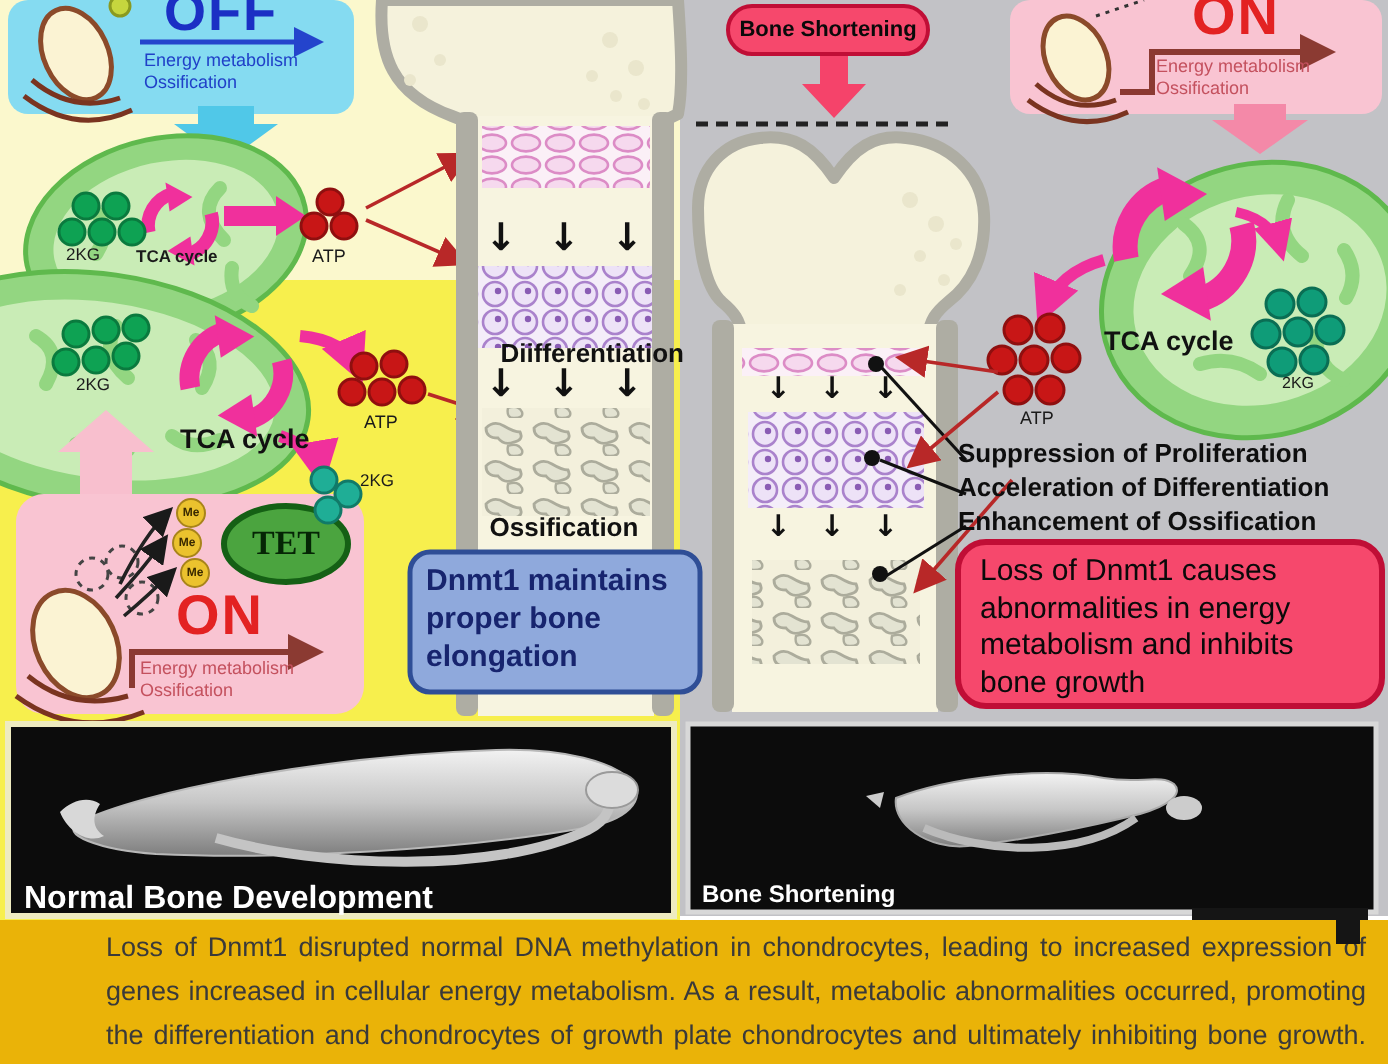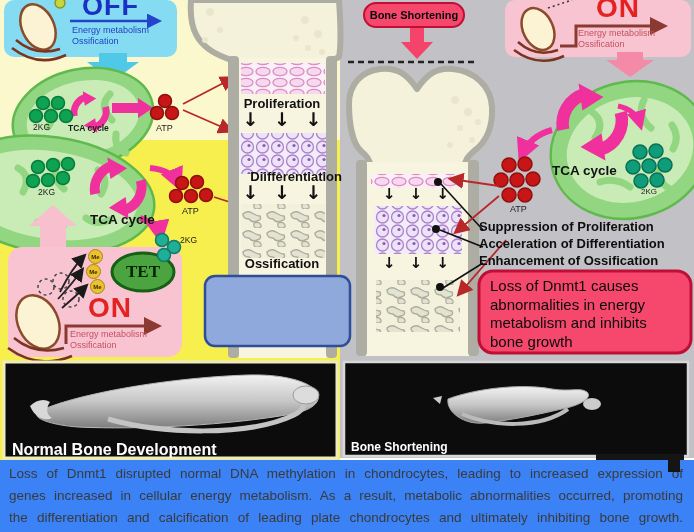--- a/index.html
+++ b/index.html
@@ -6,21 +6,21 @@
   .stage{position:relative;width:694px;height:532px;background:#fff;overflow:hidden;
          font-family:"Liberation Sans",sans-serif;}
   .art{position:absolute;left:0;top:0;}
   .lbl{position:absolute;white-space:nowrap;line-height:1.12;color:#111;}
   .ctr{text-align:center;white-space:nowrap;}
   .wrap{white-space:normal;}
   .arrows{font-family:"DejaVu Sans",sans-serif;font-weight:800;letter-spacing:0;word-spacing:9px;}
   .me-dot{position:absolute;width:13px;height:13px;border-radius:50%;background:#EBC22E;
           border:1px solid #A8841A;font-size:6px;font-weight:700;color:#3A2A00;
           display:flex;align-items:center;justify-content:center;}
-  .caption{position:absolute;left:0;top:460px;width:694px;height:72px;background:#3b82f6;padding-top:6px;box-sizing:border-box;}
+  .caption{position:absolute;left:0;top:460px;width:694px;height:72px;background:#eab308;padding-top:6px;box-sizing:border-box;padding-left:44px;}
   .cap-line{margin:0 11px 0 9px;height:22px;font-size:13.5px;color:#3A3A3A;
             text-align:justify;text-align-last:justify;}
   .artifact{position:absolute;background:#151515;}
 </style>
 </head>
 <body>
 
 <div class="stage">
 
 <svg class="art" width="694" height="462" viewBox="0 0 694 462">
@@ -285,26 +285,26 @@
     </div>
 <div class="me-dot" style="left:90px;top:279px;">
       <span>Me</span>
     </div>
 <div class="lbl ctr" style="left:113px;top:262px;width:60px;font-size:17px;font-weight:700;color:#052505;font-family:Liberation Serif, serif;">TET</div>
 
 <div class="lbl" style="left:88px;top:292px;font-size:28px;font-weight:800;color:#E32222;letter-spacing:1px;">ON</div>
 <div class="lbl" style="left:70px;top:329px;font-size:9px;color:#C4515E;">Energy metabolism</div>
 <div class="lbl" style="left:70px;top:340px;font-size:9px;color:#C4515E;">Ossification</div>
 
-<div class="lbl ctr" style="left:230px;top:97px;width:104px;font-size:13px;font-weight:700;">Proliferation</div>
 <div class="lbl ctr arrows" style="left:230px;top:109px;width:104px;font-size:19px;">↓ ↓ ↓</div>
 <div class="lbl ctr" style="left:222px;top:170px;width:120px;font-size:13px;font-weight:700;text-align:right;">Diifferentiation</div>
 <div class="lbl ctr arrows" style="left:230px;top:182px;width:104px;font-size:19px;">↓ ↓ ↓</div>
 <div class="lbl ctr" style="left:230px;top:257px;width:104px;font-size:13px;font-weight:700;">Ossification</div>
 
+<div class="lbl wrap" style="left:213px;top:281px;width:132px;font-size:15px;font-weight:700;line-height:19px;color:#17246E;">Dnmt1 maintains proper bone elongation</div>
 
 <div class="lbl ctr" style="left:364px;top:3px;width:100px;font-size:11px;font-weight:700;line-height:24px;color:#0A0A0A;">Bone Shortening</div>
 
 <div class="lbl ctr arrows" style="left:368px;top:186px;width:96px;font-size:15px;">↓ ↓ ↓</div>
 <div class="lbl ctr arrows" style="left:368px;top:255px;width:96px;font-size:15px;">↓ ↓ ↓</div>
 
 <div class="lbl" style="left:596px;top:-8px;font-size:28px;font-weight:800;color:#E32222;letter-spacing:1px;">ON</div>
 <div class="lbl" style="left:578px;top:28px;font-size:9px;color:#C4515E;">Energy metabolism</div>
 <div class="lbl" style="left:578px;top:39px;font-size:9px;color:#C4515E;">Ossification</div>
 
@@ -317,19 +317,19 @@
 <div class="lbl" style="left:479px;top:254px;font-size:13px;font-weight:700;color:#0E0E0E;text-align:center;">Enhancement of Ossification</div>
 
 <div class="lbl wrap" style="left:490px;top:277px;width:192px;font-size:15px;font-weight:400;line-height:18.5px;color:#0A0A0A;">Loss of Dnmt1 causes abnormalities in energy metabolism and inhibits bone growth</div>
 
 <div class="lbl" style="left:12px;top:441px;font-size:16px;font-weight:700;color:#FFF;">Normal Bone Development</div>
 <div class="lbl" style="left:351px;top:441px;font-size:12px;font-weight:700;color:#FFF;">Bone Shortening</div>
 
 <div class="caption">
   <div class="cap-line">Loss of Dnmt1 disrupted normal DNA methylation in chondrocytes, leading to increased expression of</div>
   <div class="cap-line">genes increased in cellular energy metabolism. As a result, metabolic abnormalities occurred, promoting</div>
-  <div class="cap-line">the differentiation and calcification of leading plate chondrocytes and ultimately inhibiting bone growth.</div>
+  <div class="cap-line">the differentiation and chondrocytes of growth plate chondrocytes and ultimately inhibiting bone growth.</div>
 </div>
 
 <div class="artifact" style="left:596px;top:454px;width:88px;height:6px;"></div>
 <div class="artifact" style="left:668px;top:454px;width:12px;height:18px;"></div>
 
 </div>
 
 </body></html>

